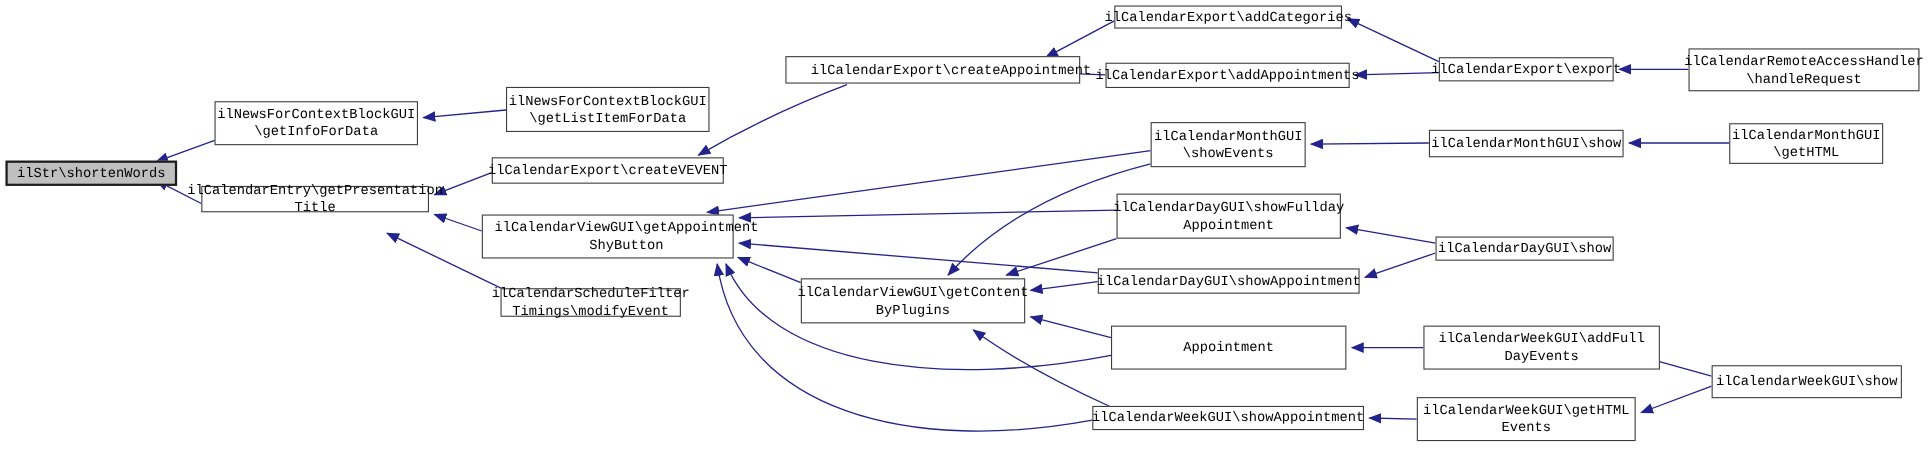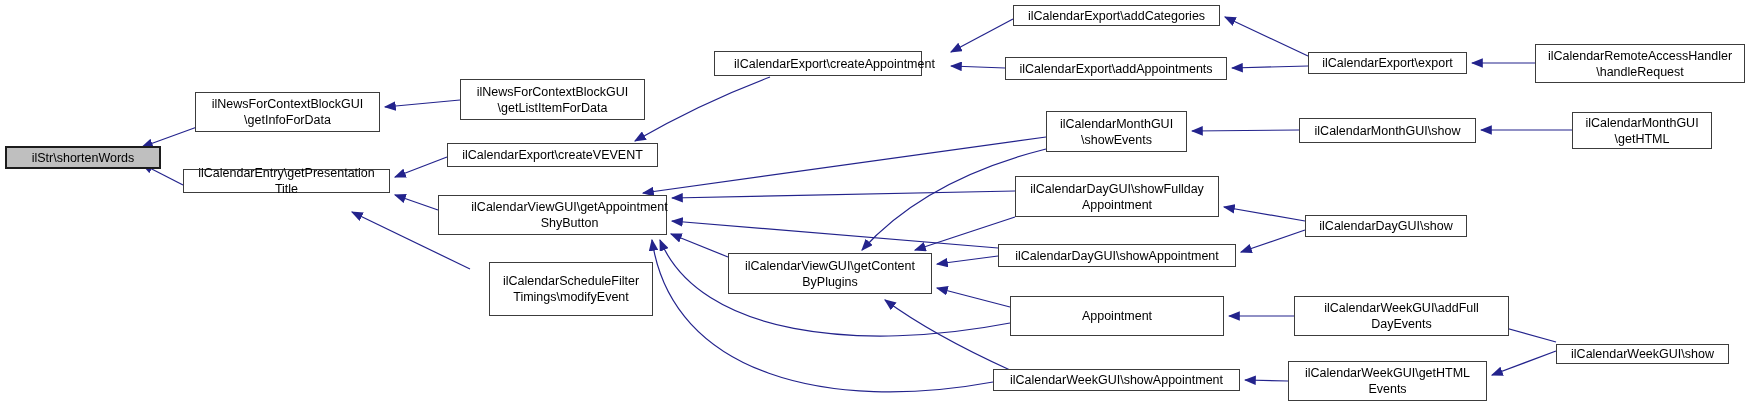--- a/index.html
+++ b/index.html
@@ -36,21 +36,21 @@
     text-align: center;
     white-space: nowrap;
     cursor: pointer;
   }
   .node.highlight {
     background: #bfbfbf;
     border-width: 2px;
     border-color: #1c1c1c;
     cursor: default;
   }
-  .node .line { pointer-events: none; }
+  .node .line { pointer-events: none; font-family: Liberation Mono, monospace; }
 </style>
 </head>
 <body>
 
 <div class="diagram">
   <svg class="edge-layer" width="1755" height="411" viewBox="0 0 1755 411" xmlns="http://www.w3.org/2000/svg">
     <defs>
       <marker id="arrow" viewBox="0 0 10 8" refX="9" refY="4" markerWidth="10" markerHeight="8" orient="auto-start-reverse">
         <path d="M0,0 L10,4 L0,8 Z" fill="#23238c"></path>
       </marker>
@@ -105,25 +105,25 @@
         <div class="line">ilNewsForContextBlockGUI</div>
         <div class="line">\getListItemForData</div>
       </div>
       <div class="node" style="left: 447px; top: 143px; width: 211px; height: 24px;">
         <div class="line">ilCalendarExport\createVEVENT</div>
       </div>
       <div class="node" style="left: 438px; top: 195px; width: 229px; height: 40px; padding-left: 34px;">
         <div class="line">ilCalendarViewGUI\getAppointment</div>
         <div class="line">ShyButton</div>
       </div>
-      <div class="node" style="left: 489px; top: 262px; width: 164px; height: 54px;">
+      <div class="node" style="left: 455px; top: 262px; width: 164px; height: 26px;">
         <div class="line">ilCalendarScheduleFilter</div>
         <div class="line">Timings\modifyEvent</div>
       </div>
-      <div class="node" style="left: 714px; top: 51px; width: 208px; height: 25px; padding-left: 33px;">
+      <div class="node" style="left: 714px; top: 51px; width: 268px; height: 25px; padding-left: 33px;">
         <div class="line">ilCalendarExport\createAppointment</div>
       </div>
       <div class="node" style="left: 1013px; top: 5px; width: 207px; height: 21px;">
         <div class="line">ilCalendarExport\addCategories</div>
       </div>
       <div class="node" style="left: 1005px; top: 57px; width: 222px; height: 23px;">
         <div class="line">ilCalendarExport\addAppointments</div>
       </div>
       <div class="node" style="left: 1308px; top: 52px; width: 159px; height: 22px;">
         <div class="line">ilCalendarExport\export</div>
@@ -164,17 +164,17 @@
         <div class="line">ilCalendarWeekGUI\showAppointment</div>
       </div>
       <div class="node" style="left: 1294px; top: 296px; width: 215px; height: 40px;">
         <div class="line">ilCalendarWeekGUI\addFull</div>
         <div class="line">DayEvents</div>
       </div>
       <div class="node" style="left: 1288px; top: 361px; width: 199px; height: 40px;">
         <div class="line">ilCalendarWeekGUI\getHTML</div>
         <div class="line">Events</div>
       </div>
-      <div class="node" style="left: 1556px; top: 344px; width: 173px; height: 20px;">
+      <div class="node" style="left: 1556px; top: 332px; width: 173px; height: 30px;">
         <div class="line">ilCalendarWeekGUI\show</div>
       </div>
     </div>
 </div>
 
 </body></html>

